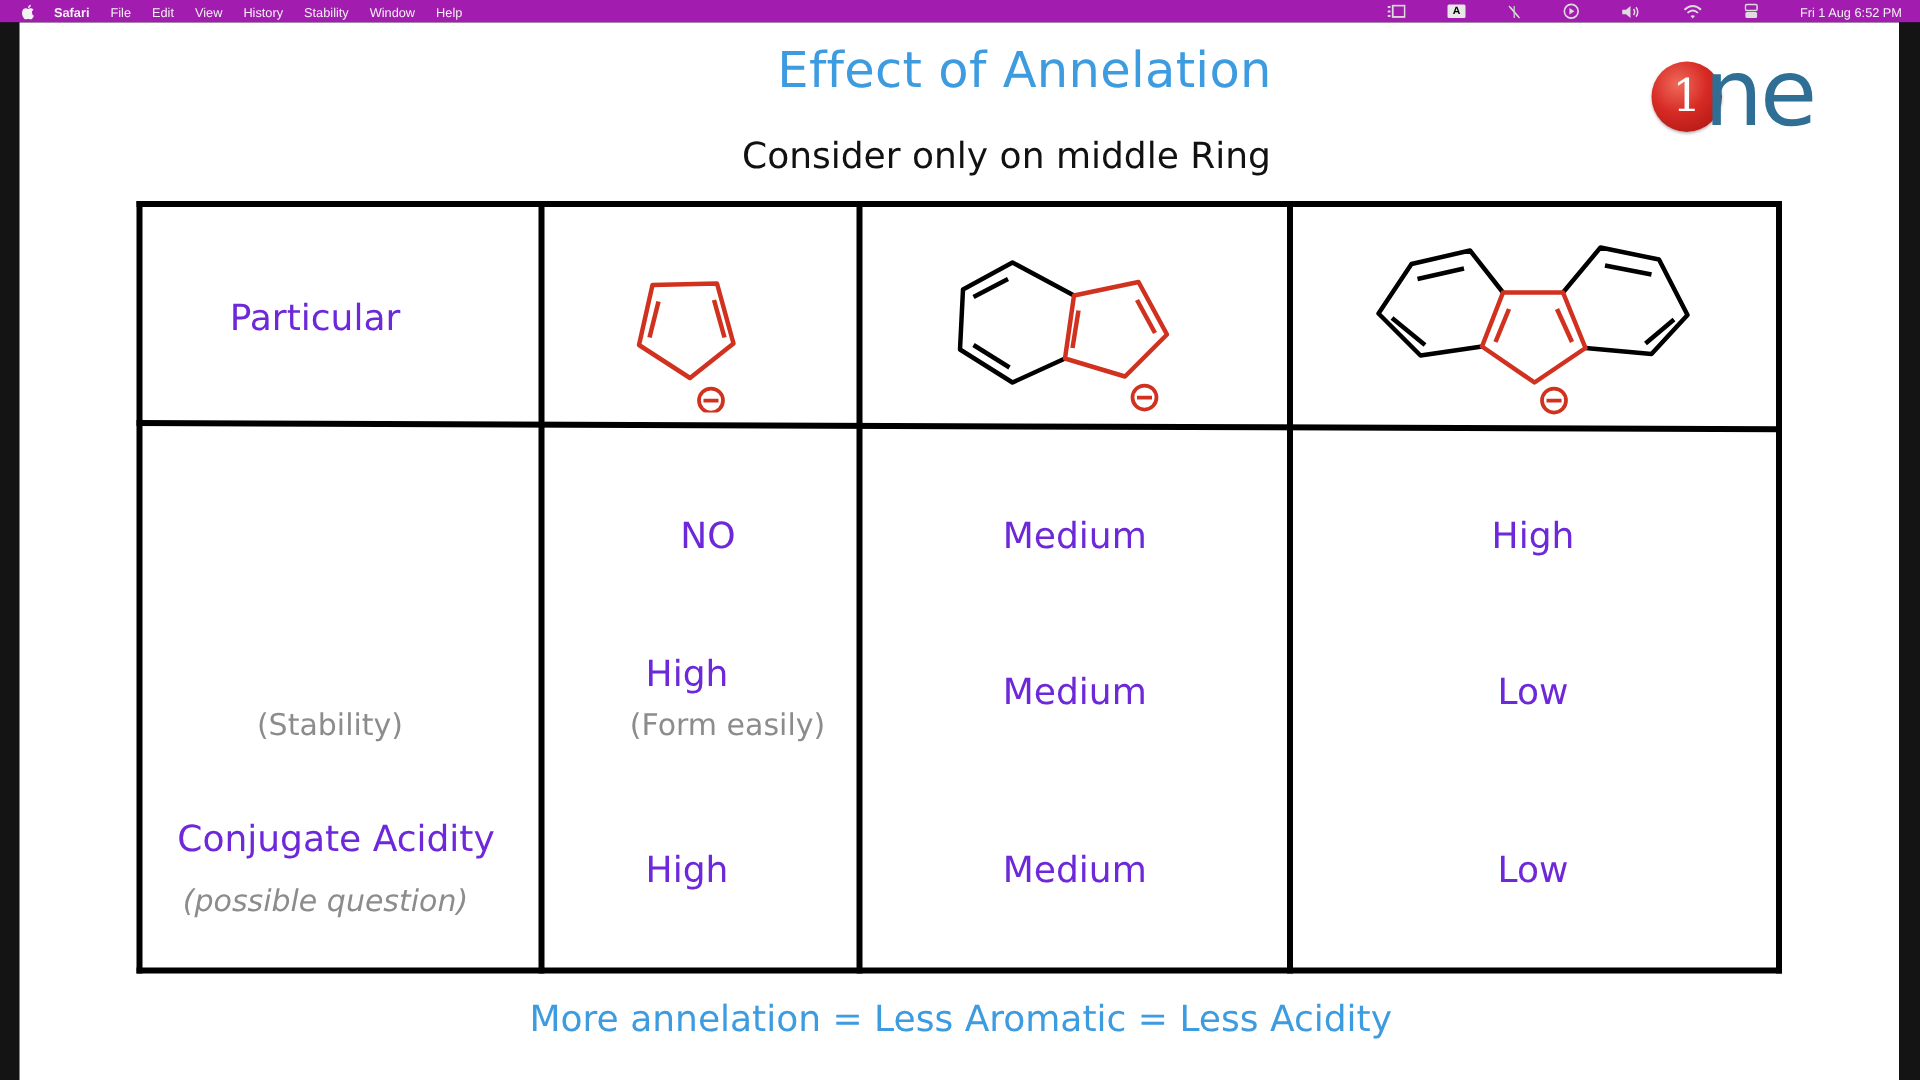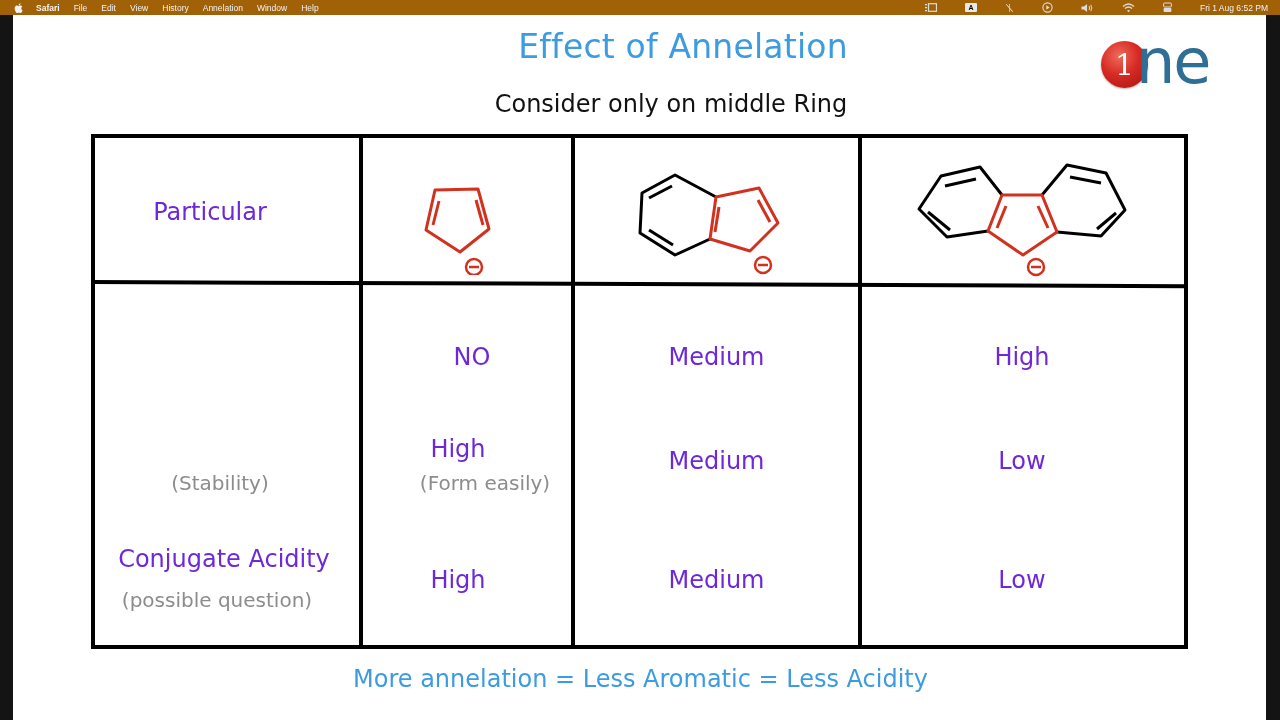--- a/index.html
+++ b/index.html
@@ -2,21 +2,21 @@
 <html><head>
 <meta charset="utf-8">
 <style>
   * { margin: 0; padding: 0; box-sizing: border-box; }
   html, body { width: 1280px; height: 720px; overflow: hidden; background: #000; }
   body { position: relative; font-family: "DejaVu Sans", sans-serif; }
 
   
   .menubar {
     position: absolute; left: 0; top: 0; width: 1280px; height: 15px;
-    background: #a16207; color: #f2f2f2; font-family: "Liberation Sans", sans-serif;
+    background: #a21caf; color: #f2f2f2; font-family: "Liberation Sans", sans-serif;
     font-size: 8.5px; display: flex; align-items: center;
   }
   .menubar .apple { width: 10px; margin-left: 14px; margin-right: 12px; display: flex; align-items: center; }
   .menubar .menu-item { margin-right: 14px; white-space: nowrap; }
   .menubar .menu-item.app { font-weight: bold; }
   .menubar .right { position: absolute; right: 12px; top: 0; height: 15px; display: flex; align-items: center; gap: 28px; }
   .menubar .right .mb-icon { display: flex; align-items: center; justify-content: center; height: 15px; }
   .kbd-a { width: 12px; height: 9px; background: #e8e8e8; color: #000; font-size: 7px; font-weight: bold; display: flex; align-items: center; justify-content: center; border-radius: 1px; }
   .clock { font-size: 8.5px; white-space: nowrap; }
 
@@ -71,21 +71,21 @@
   <span class="apple">
     <svg width="9" height="10" viewBox="0 0 16 19">
         <path fill="#f2f2f2" d="M13.3 10.1c0-2.3 1.9-3.4 2-3.5-1.1-1.6-2.8-1.8-3.4-1.8-1.4-.1-2.8.9-3.5.9-.7 0-1.8-.8-3-.8C3.8 4.9 2.3 5.8 1.5 7.3c-1.7 2.9-.4 7.2 1.2 9.5.8 1.2 1.7 2.4 2.9 2.4 1.2 0 1.6-.8 3-.8s1.8.8 3 .8c1.3 0 2.1-1.2 2.8-2.3.9-1.3 1.3-2.6 1.3-2.7 0 0-2.4-1-2.4-4.1zM11 3.2c.6-.8 1.1-1.8 1-2.9-.9 0-2.1.6-2.7 1.4-.6.7-1.1 1.8-1 2.8 1 .1 2.1-.5 2.7-1.3z"></path>
       </svg>
   </span>
   <span class="menu-item app">Safari</span>
   <span class="menu-item">File</span>
   <span class="menu-item">Edit</span>
   <span class="menu-item">View</span>
   <span class="menu-item">History</span>
-  <span class="menu-item">Annelation</span>
+  <span class="menu-item">Stability</span>
   <span class="menu-item">Window</span>
   <span class="menu-item">Help</span>
 
   <div class="right">
     <span class="mb-icon">
       <svg width="12" height="9" viewBox="0 0 12 9">
           <rect x="0" y="1" width="2" height="1.3" fill="#ddd"></rect>
           <rect x="0" y="4" width="2" height="1.3" fill="#ddd"></rect>
           <rect x="0" y="7" width="2" height="1.3" fill="#ddd"></rect>
           <rect x="3.5" y="0.7" width="8" height="7.6" fill="none" stroke="#ddd" stroke-width="1.2"></rect>
@@ -216,19 +216,19 @@
   <div class="cell-text" style="left:562px; top:328px; width:283px;">Medium</div>
   <div class="cell-text" style="left:849px; top:328px; width:320px;">High</div>
 
   <div class="cell-sub" style="left:92px; top:456px; width:230px;">(Stability)</div>
   <div class="cell-text" style="left:350px; top:420px; width:190px;">High</div>
   <div class="cell-sub" style="left:350px; top:456px; width:200px;padding-left:44px;">(Form easily)</div>
   <div class="cell-text" style="left:562px; top:432px; width:283px;">Medium</div>
   <div class="cell-text" style="left:849px; top:432px; width:320px;">Low</div>
 
   <div class="cell-text" style="left:82px; top:530px; width:258px;">Conjugate Acidity</div>
-  <div class="cell-sub" style="left:82px; top:573px; width:244px;">(possible question)</div>
+  <div class="cell-sub" style="left:82px; top:573px; width:244px;font-style:italic;">(possible question)</div>
   <div class="cell-text" style="left:350px; top:551px; width:190px;">High</div>
   <div class="cell-text" style="left:562px; top:551px; width:283px;">Medium</div>
   <div class="cell-text" style="left:849px; top:551px; width:320px;">Low</div>
 
   <div class="footer">More annelation = Less Aromatic = Less Acidity</div>
 </div>
 
 </body></html>

